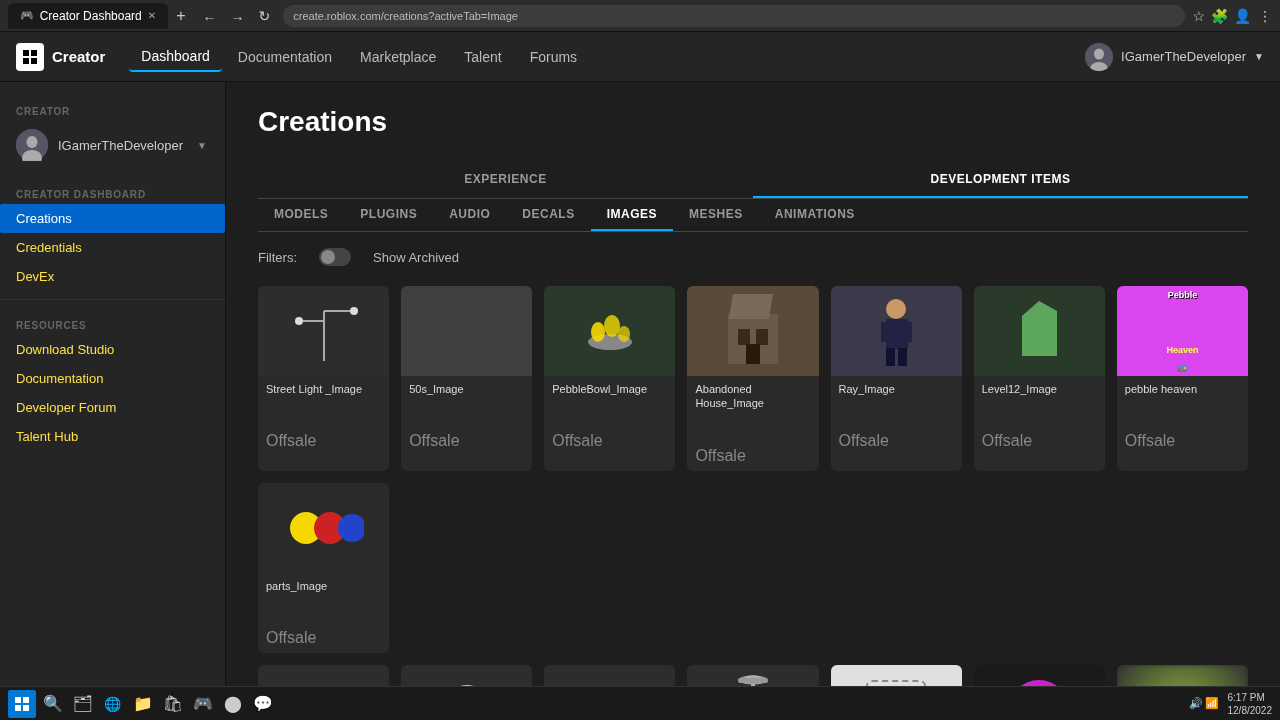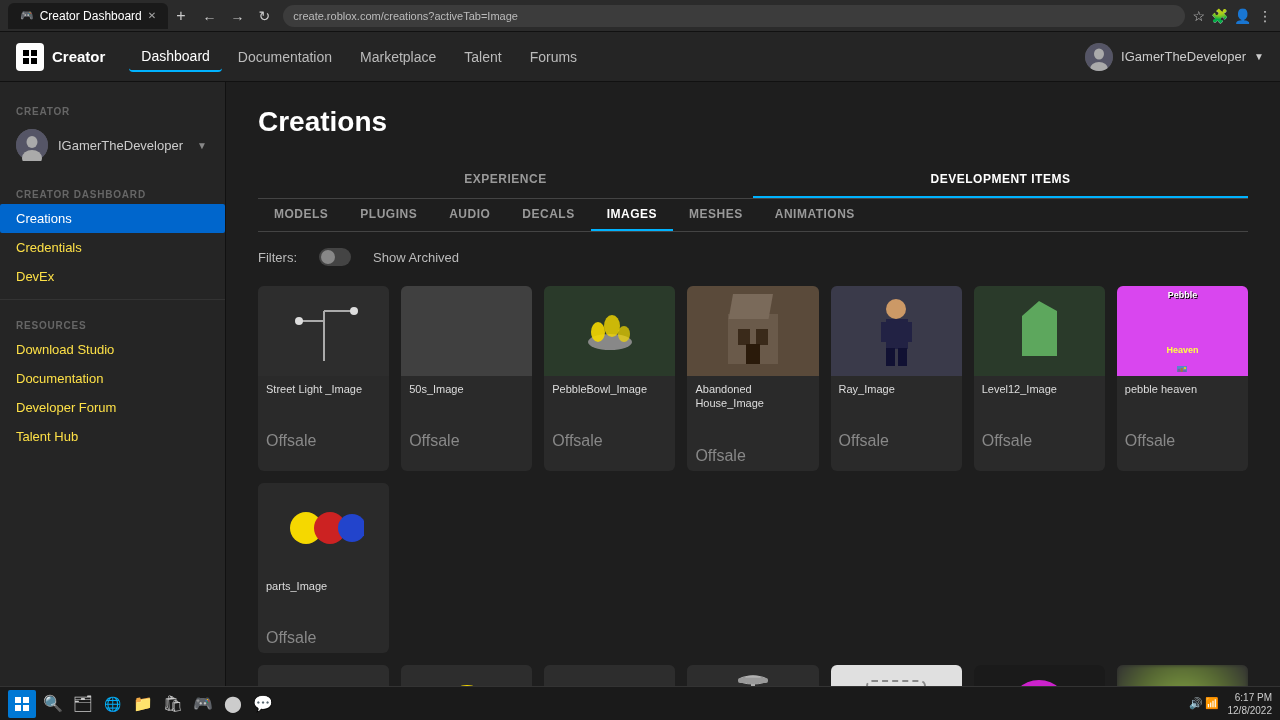--- a/index.html
+++ b/index.html
@@ -75,21 +75,21 @@
     
     .thumb-dark { background: #2d2d2d; }
     .thumb-mid { background: #404040; }
     .thumb-white { background: #e0e0e0; }
 
     
     .taskbar { height: 34px; background: #1a1a1a; border-top: 1px solid #333; display: flex; align-items: center; padding: 0 8px; gap: 4px; flex-shrink: 0; }
     .taskbar-start { width: 28px; height: 28px; background: #0078d4; display: flex; align-items: center; justify-content: center; border-radius: 2px; cursor: pointer; }
     .taskbar-icon { width: 26px; height: 26px; display: flex; align-items: center; justify-content: center; cursor: pointer; border-radius: 2px; }
     .taskbar-right { margin-left: auto; display: flex; align-items: center; gap: 8px; font-size: 10px; color: #ccc; }
-    .taskbar-time { font-size: 10px; line-height: 1.3; text-align: right; }
+    .taskbar-time { font-size: 10px; line-height: 1.3; }
 
     
     .yellow-circle { width: 50px; height: 50px; background: #f5d800; border-radius: 50%; }
     
     .purple-7 { width: 60px; height: 60px; background: #cc22cc; border-radius: 50%; display: flex; align-items: center; justify-content: center; font-size: 28px; font-weight: 900; color: #fff; }
     
     .pebble-heaven { background: #66aaff; font-size: 9px; text-align: center; color: #fff; padding: 2px; line-height: 1.2; display: flex; align-items: center; justify-content: center; font-weight: bold; }
 
     
     .blurred-green { background: radial-gradient(circle, #88aa44 0%, #556633 60%, #333 100%); filter: blur(2px); width: 100%; height: 100%; }

